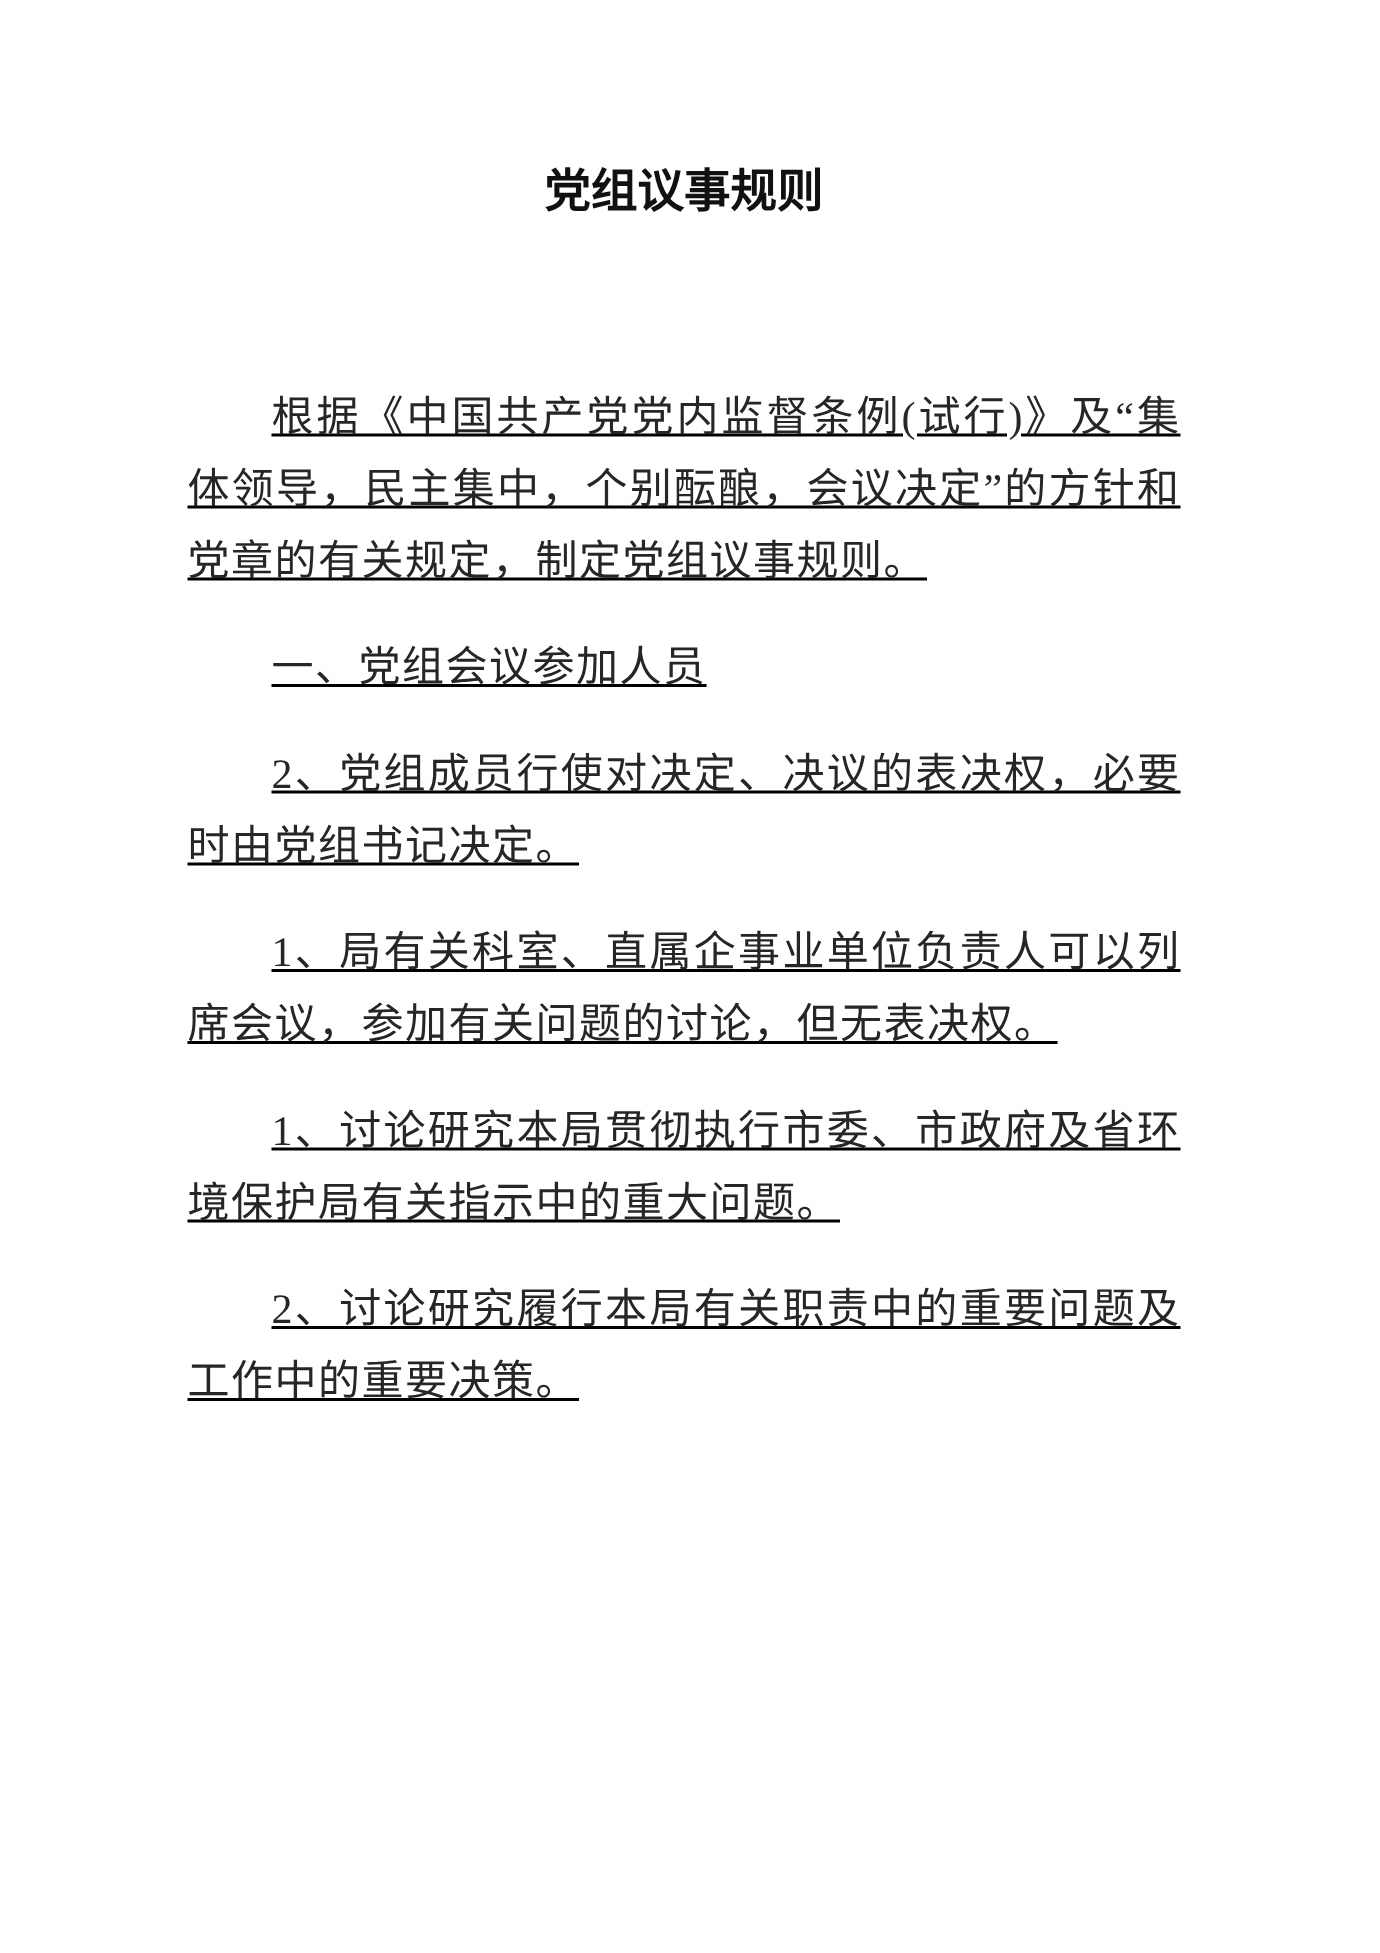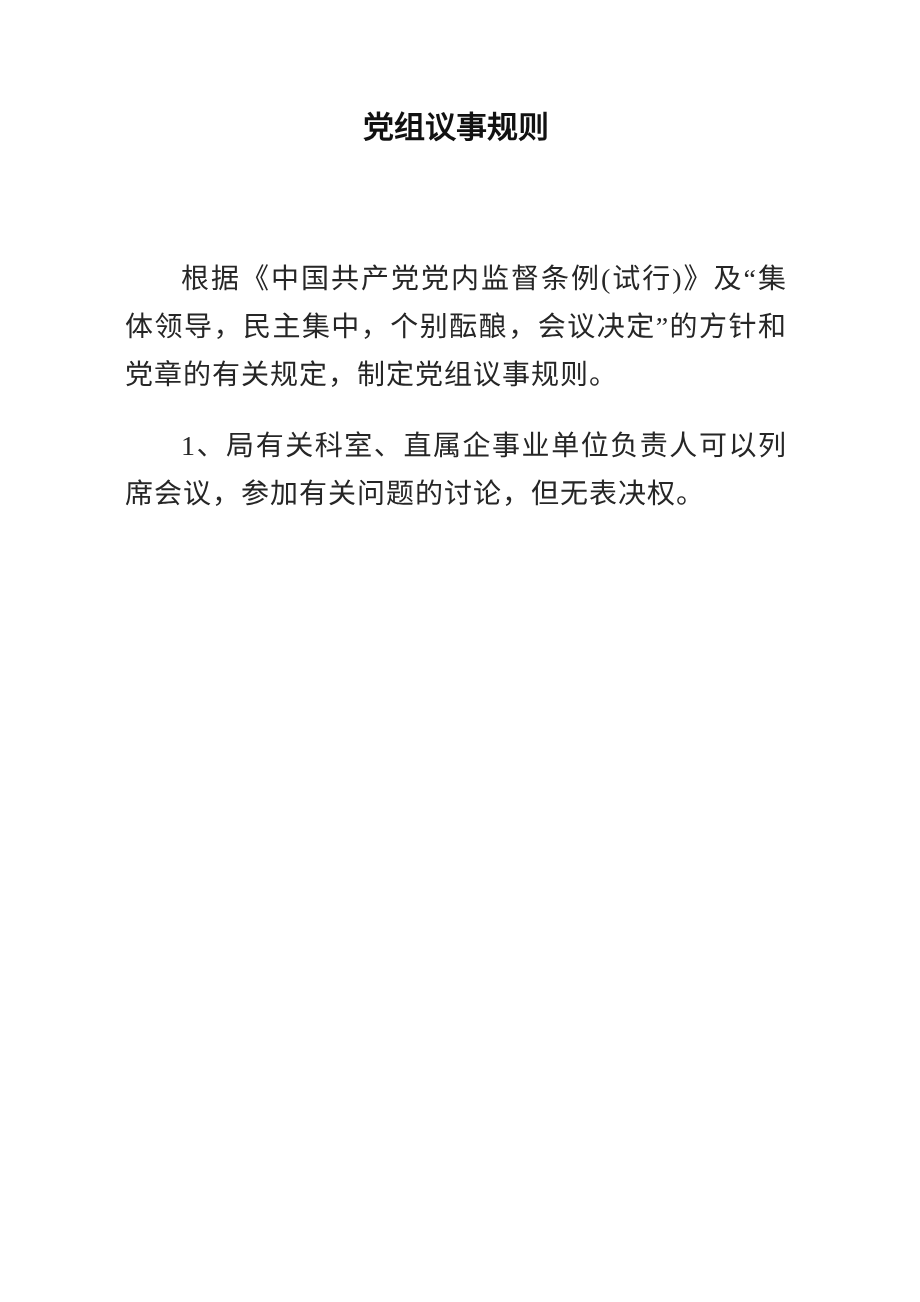--- a/index.html
+++ b/index.html
@@ -23,20 +23,21 @@
     margin: 0;
     font-family: "Liberation Sans", "DejaVu Sans", sans-serif;
     font-weight: 700;
     font-size: 31px;
     line-height: 48px;
     text-align: center;
     color: #111111;
   }
   .doc-body {
     margin-top: 103px;
+    text-decoration: underline;
   }
   .doc-para {
     margin: 0 0 23px 0;
     font-family: "Liberation Serif", "DejaVu Serif", serif;
     font-weight: 400;
     font-size: 28px;
     line-height: 48px;
     color: #262626;
     text-align: justify;
     text-justify: inter-ideograph;
@@ -48,23 +49,27 @@
 <body>
 
 <div class="doc-page">
 
   <h1 class="doc-title">党组议事规则</h1>
 
   <div class="doc-body">
 
     <p class="doc-para">根据《中国共产党党内监督条例(试行)》及“集体领导，民主集中，个别酝酿，会议决定”的方针和党章的有关规定，制定党组议事规则。</p>
 
+    <p class="doc-para">一、党组会议参加人员</p>
 
 
+    <p class="doc-para">2、党组成员行使对决定、决议的表决权，必要时由党组书记决定。</p>
 
     <p class="doc-para">1、局有关科室、直属企事业单位负责人可以列席会议，参加有关问题的讨论，但无表决权。</p>
 
 
+    <p class="doc-para">1、讨论研究本局贯彻执行市委、市政府及省环境保护局有关指示中的重大问题。</p>
 
+    <p class="doc-para">2、讨论研究履行本局有关职责中的重要问题及工作中的重要决策。</p>
 
 
   </div>
 </div>
 
 </body></html>

